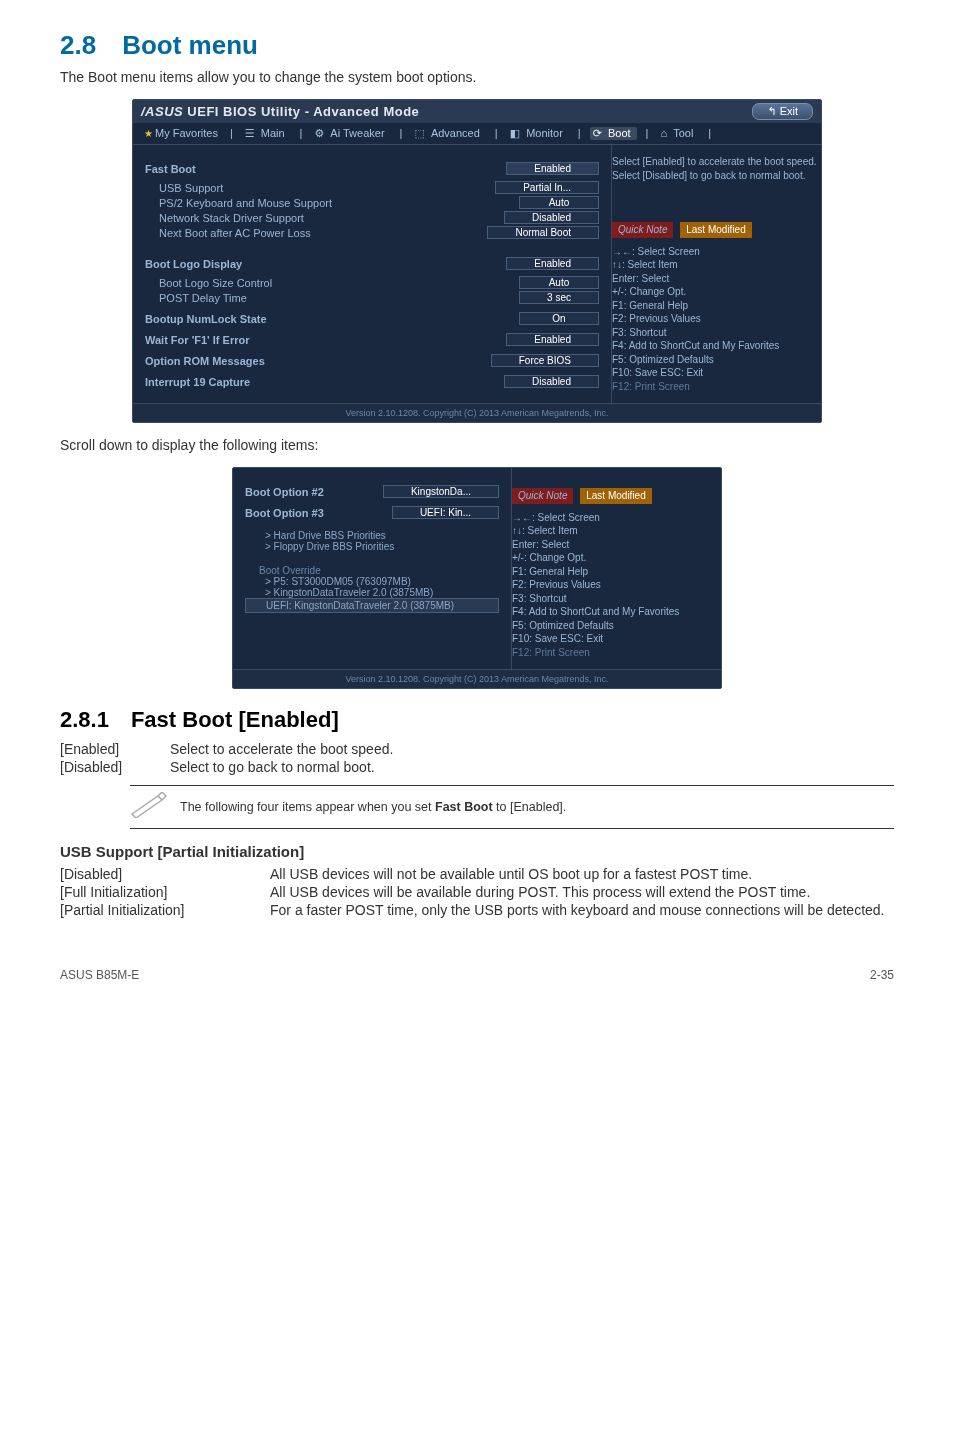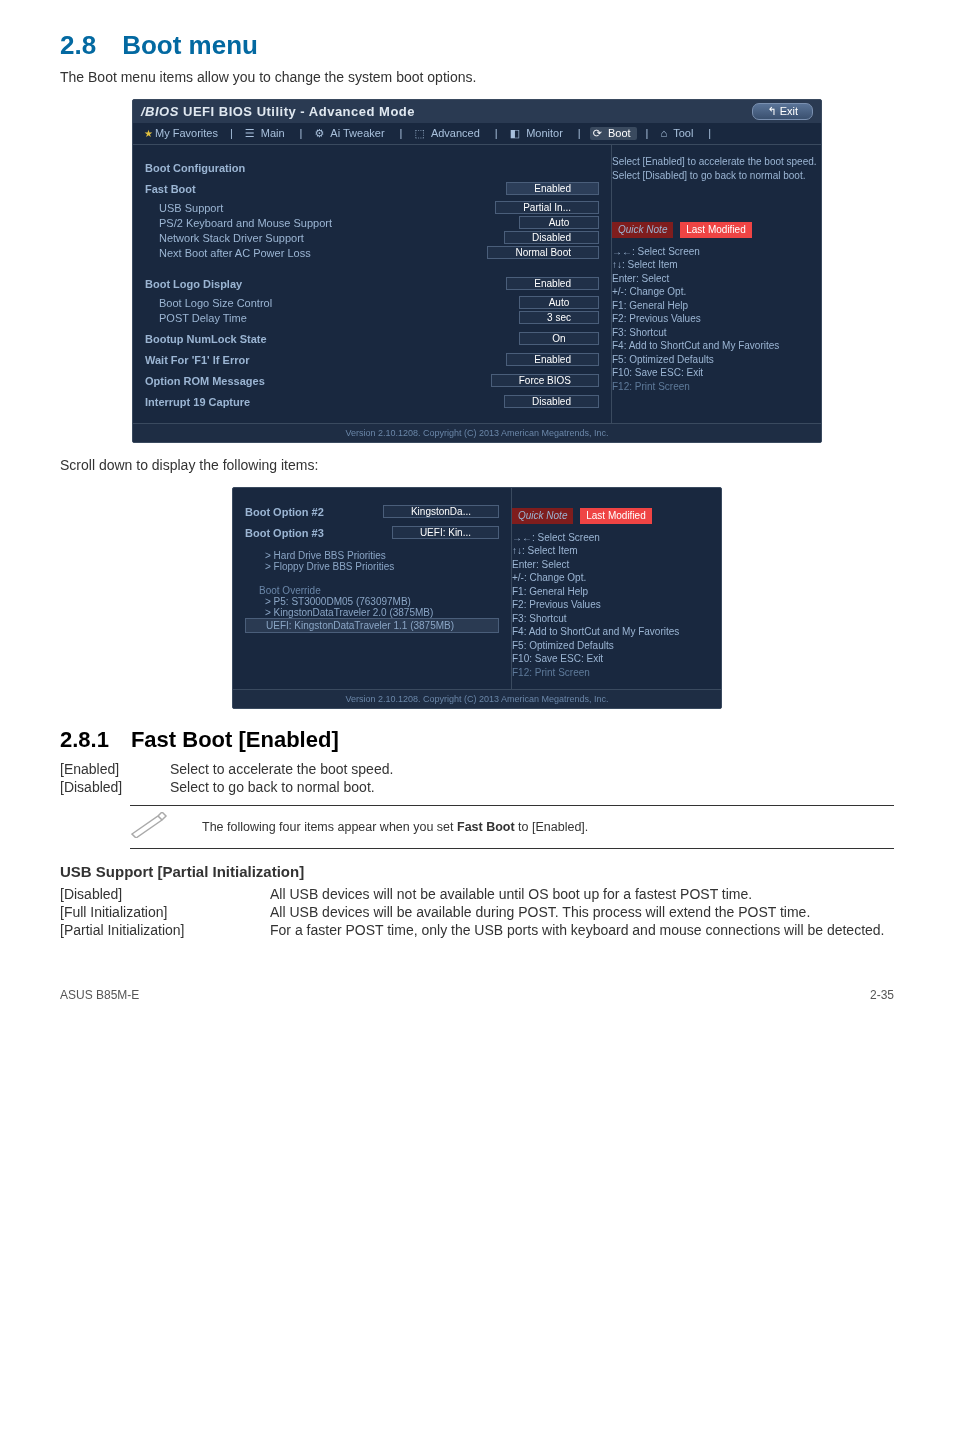--- a/index.html
+++ b/index.html
@@ -55,21 +55,21 @@
   .bios-right {
     width: 210px;
     padding: 10px 0;
     border-left: 1px solid #3a4a5f;
     font-size: 10px;
     line-height: 1.35;
     color: #9bb5d3;
   }
   .bios-right .hint-top { margin-bottom: 40px; }
   .bios-right .legend .qn { display:inline-block; background:#7f1d1d; padding:1px 6px; margin-bottom:0;font-style:italic; }
-  .bios-right .legend .lm { display:inline-block; background:#ef4444; color:#fff; padding:1px 6px; margin-bottom:3px; margin-left:4px;}
+  .bios-right .legend .lm { display:inline-block; background:#a16207; color:#fff; padding:1px 6px; margin-bottom:3px; margin-left:4px;}
   .bios-right .legend-list { margin-top:4px; }
   .bios-right .legend-list div { margin: 0; }
   .bios-right .hot { color:#5e7a9a; }
 
   .setting-row {
     display: flex; justify-content: space-between; align-items: center;
     padding: 1px 0;
   }
   .setting-row.header { color:#fff; margin: 6px 0 4px 0; }
   .setting-row .label { flex:1; padding-left: 14px; color:#9bb5d3; }
@@ -102,21 +102,20 @@
   .def-row .term { width: 110px; flex-shrink:0; }
   .def-row.wide .term { width: 210px; }
 
   .note-box {
     display: flex; align-items: center;
     border-top: 1px solid #333;
     border-bottom: 1px solid #333;
     padding: 6px 0;
     margin: 10px 0 14px 70px;
     width: calc(100% - 70px);
-    gap: 22px;
   }
   .note-icon {
     width: 50px; flex-shrink:0;
     color: #999;
   }
   .note-icon svg { width:38px; height:26px; }
   .note-text { font-size: 12.5px; }
 
   h3.subheading { font-size: 15px; font-weight: bold; margin: 4px 0 6px 0;}
 
@@ -130,21 +129,21 @@
 </style>
 </head>
 <body>
 
 <h1 class="section-title">2.8 Boot menu</h1>
 <p class="intro">The Boot menu items allow you to change the system boot options.</p>
 
 <div class="bios">
   <div class="bios-top">
     <span class="bios-top-left">
-      <span class="slogo">/BIOS</span>
+      <span class="slogo">/ASUS</span>
       <span>UEFI BIOS Utility - Advanced Mode</span>
     </span>
     <span class="exit-btn"><span>↰ </span><span>Exit</span></span>
   </div>
   <div class="bios-tabs">
     <span class="star">My Favorites</span>
     <span>|</span>
     <span>☰ <span>Main</span></span>
     <span>|</span>
     <span>⚙ <span>Ai Tweaker</span></span>
@@ -153,23 +152,20 @@
     <span>|</span>
     <span>◧ <span>Monitor</span></span>
     <span>|</span>
     <span class="active">⟳ <span>Boot</span></span>
     <span>|</span>
     <span>⌂ <span>Tool</span></span>
     <span>|</span>
   </div>
   <div class="bios-body">
     <div class="bios-left">
-      <div class="setting-row header">
-          <span class="label">Boot Configuration</span>
-        </div>
       <div class="setting-row header">
         <span class="label">Fast Boot</span>
         <span class="value-tag sel">Enabled</span>
       </div>
       <div class="setting-row">
         <span class="label">USB Support</span>
         <span class="value-tag">Partial In...</span>
       </div>
       <div class="setting-row">
         <span class="label">PS/2 Keyboard and Mouse Support</span>
@@ -250,21 +246,21 @@
         <span class="label">Boot Option #3</span>
         <span class="value-tag">UEFI: Kin...</span>
       </div>
       <div style="height:6px"></div>
       <div class="indent-row">&gt; Hard Drive BBS Priorities</div>
       <div class="indent-row">&gt; Floppy Drive BBS Priorities</div>
       <div style="height:8px"></div>
       <div class="indent">Boot Override</div>
       <div class="indent-row">&gt; P5: ST3000DM05   (763097MB)</div>
       <div class="indent-row">&gt; KingstonDataTraveler 2.0  (3875MB)</div>
-      <div class="indent-row boxed">UEFI:  KingstonDataTraveler 1.1 (3875MB)</div>
+      <div class="indent-row boxed">UEFI:  KingstonDataTraveler 2.0 (3875MB)</div>
     </div>
     <div class="bios-right">
       <div style="height:10px"></div>
       <div class="legend">
         <span class="qn">Quick Note</span>
         <span class="lm">Last Modified</span>
         <div class="legend-list">
           <div>→←: Select Screen</div>
           <div>↑↓: Select Item</div>
           <div>Enter: Select</div>

